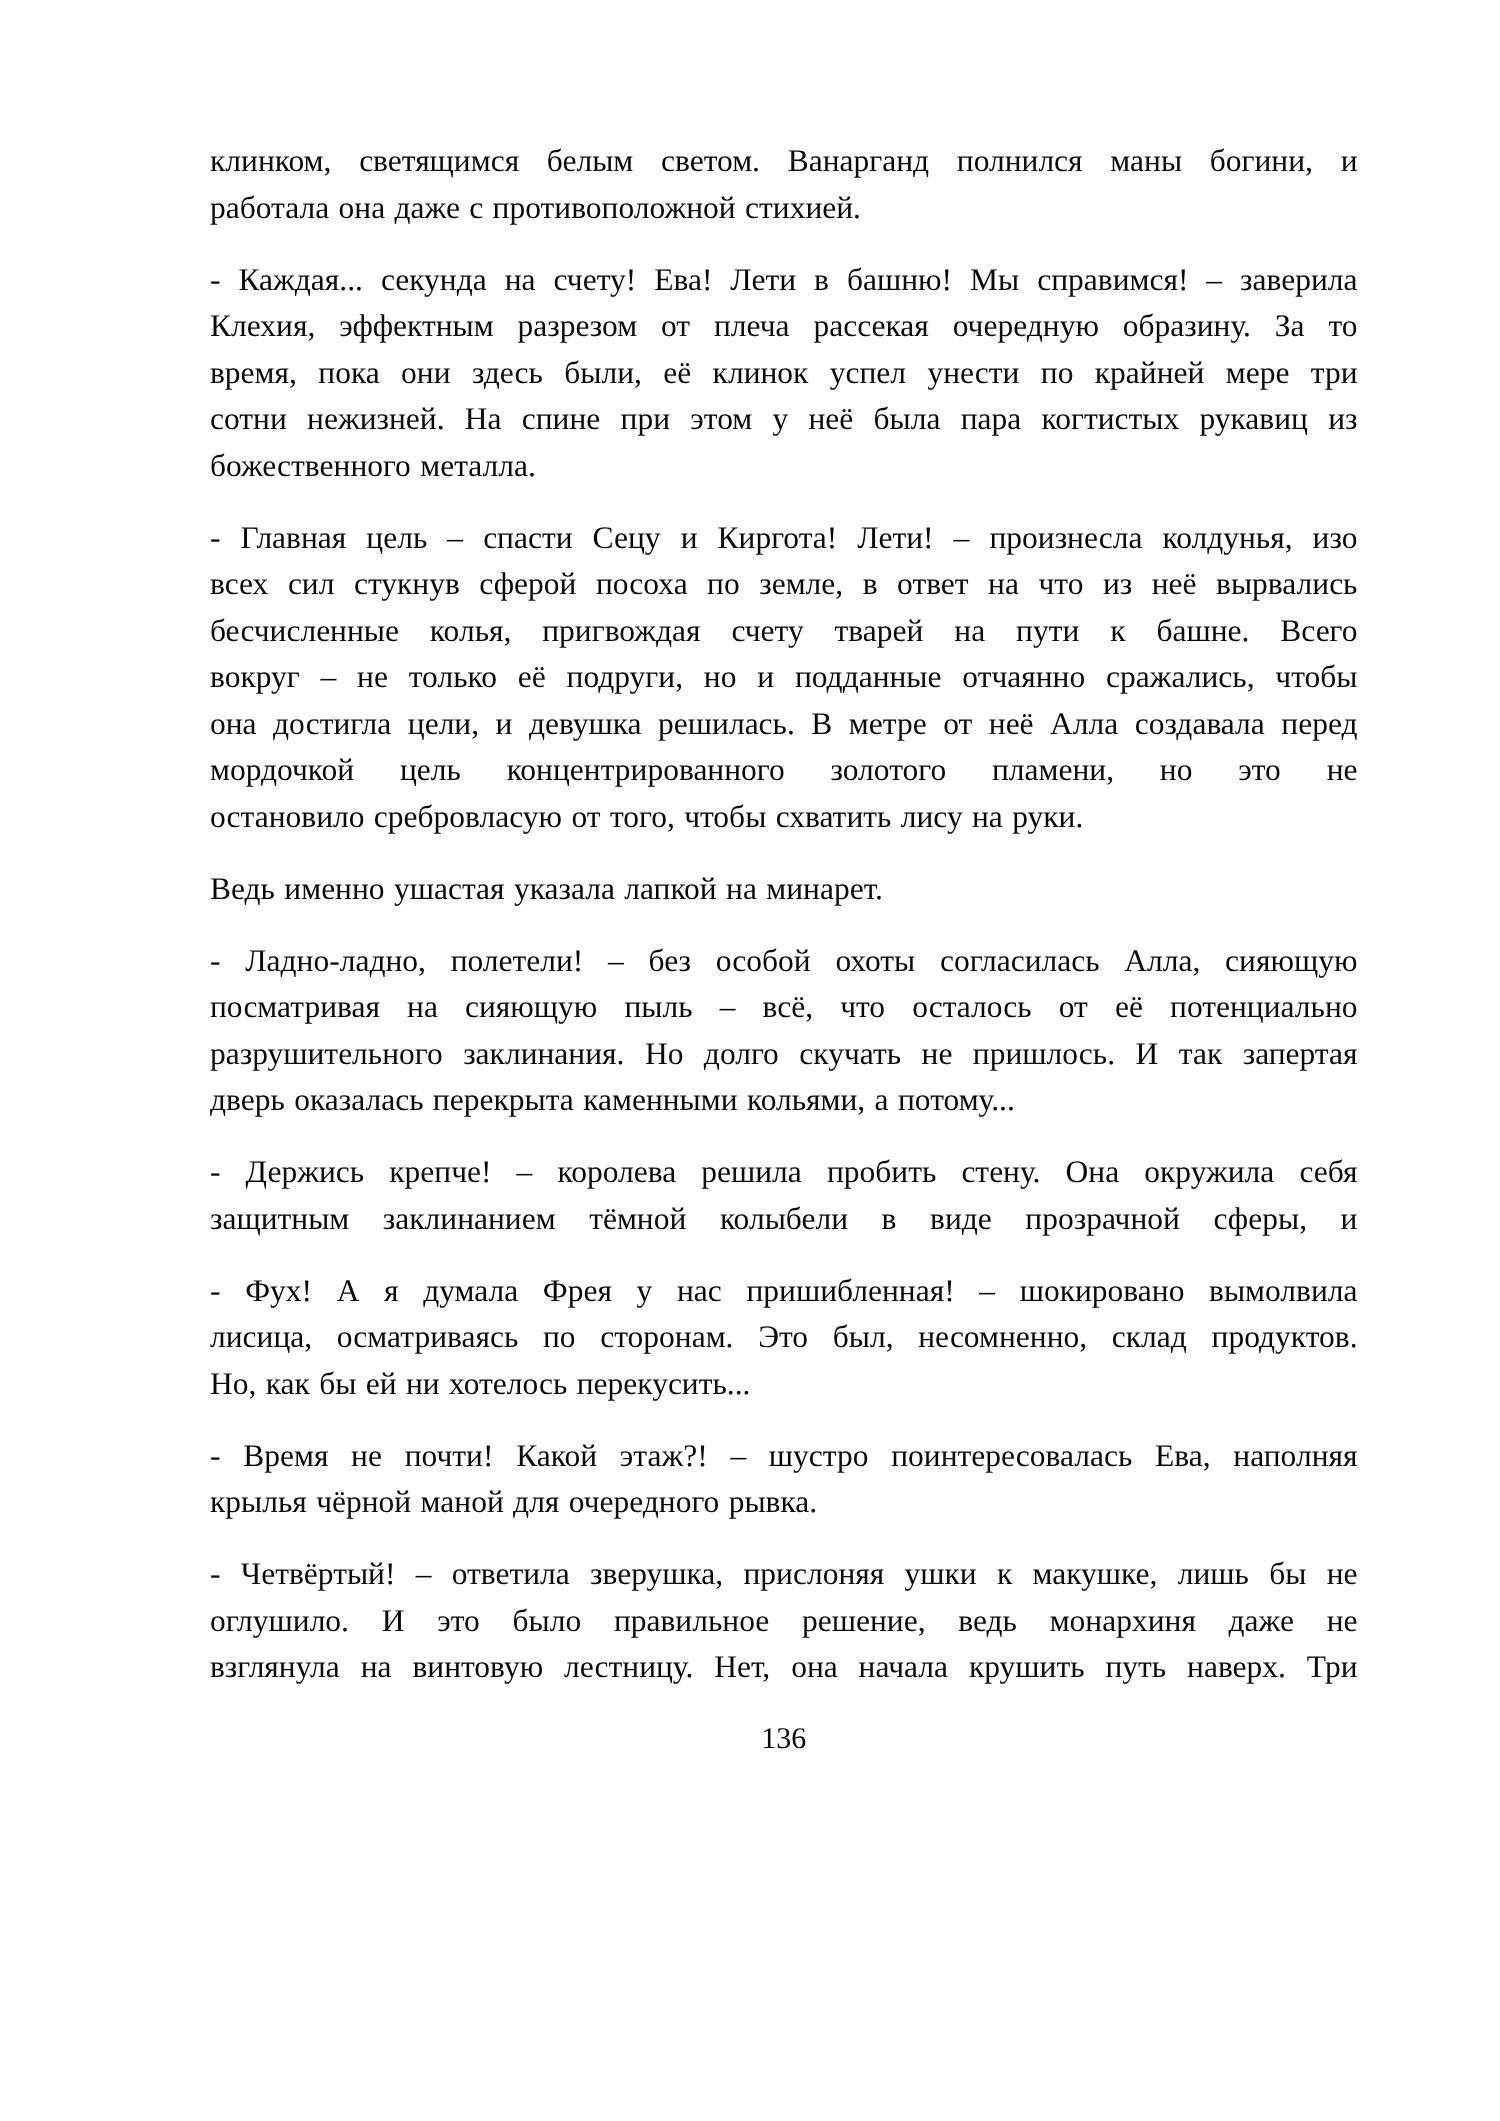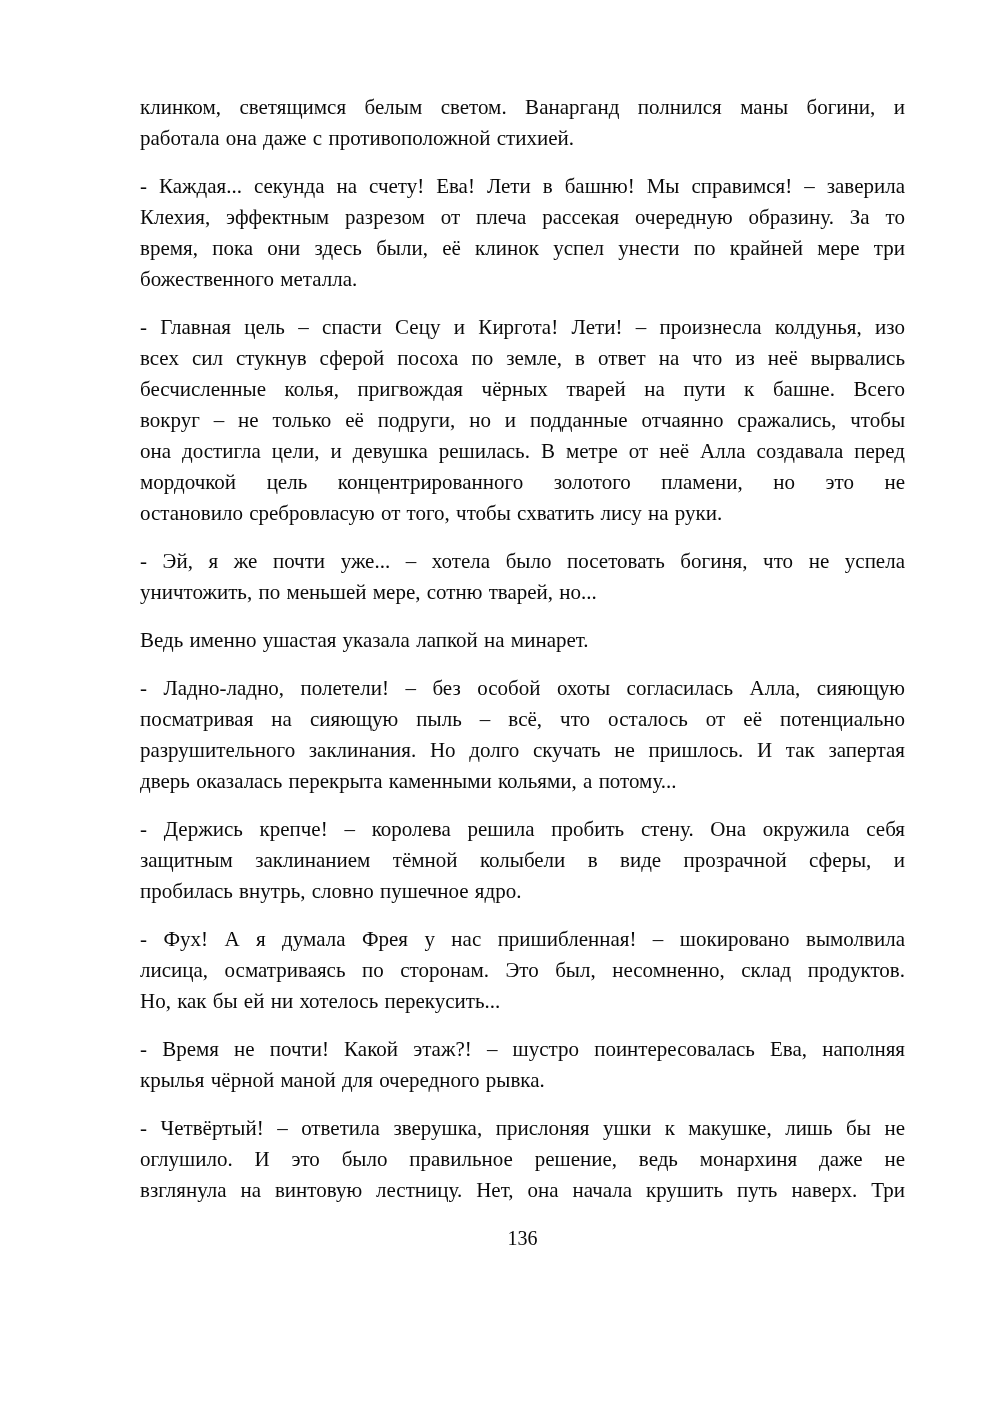--- a/index.html
+++ b/index.html
@@ -48,48 +48,44 @@
 <div class="page">
   <div class="text-block" id="text-block">
       <div class="paragraph">
         <div class="line">клинком, светящимся белым светом. Ванарганд полнился маны богини, и</div>
         <div class="line final">работала она даже с противоположной стихией.</div>
       </div>
       <div class="paragraph">
         <div class="line">- Каждая... секунда на счету! Ева! Лети в башню! Мы справимся! – заверила</div>
         <div class="line">Клехия, эффектным разрезом от плеча рассекая очередную образину. За то</div>
         <div class="line">время, пока они здесь были, её клинок успел унести по крайней мере три</div>
+        <div class="line">сотни нежизней. На спине при этом у неё была пара когтистых рукавиц из</div>
         <div class="line final">божественного металла.</div>
       </div>
       <div class="paragraph">
         <div class="line">- Главная цель – спасти Сецу и Киргота! Лети! – произнесла колдунья, изо</div>
         <div class="line">всех сил стукнув сферой посоха по земле, в ответ на что из неё вырвались</div>
-        <div class="line">бесчисленные колья, пригвождая чёрных тварей на пути к башне. Всего</div>
+        <div class="line">бесчисленные колья, пригвождая счету тварей на пути к башне. Всего</div>
         <div class="line">вокруг – не только её подруги, но и подданные отчаянно сражались, чтобы</div>
         <div class="line">она достигла цели, и девушка решилась. В метре от неё Алла создавала перед</div>
         <div class="line">мордочкой цель концентрированного золотого пламени, но это не</div>
         <div class="line final">остановило сребровласую от того, чтобы схватить лису на руки.</div>
-      </div>
-      <div class="paragraph">
-        <div class="line">- Эй, я же почти уже... – хотела было посетовать богиня, что не успела</div>
-        <div class="line final">уничтожить, по меньшей мере, сотню тварей, но...</div>
       </div>
       <div class="paragraph">
         <div class="line final">Ведь именно ушастая указала лапкой на минарет.</div>
       </div>
       <div class="paragraph">
         <div class="line">- Ладно-ладно, полетели! – без особой охоты согласилась Алла, сияющую</div>
         <div class="line">посматривая на сияющую пыль – всё, что осталось от её потенциально</div>
         <div class="line">разрушительного заклинания. Но долго скучать не пришлось. И так запертая</div>
         <div class="line final">дверь оказалась перекрыта каменными кольями, а потому...</div>
       </div>
       <div class="paragraph">
         <div class="line">- Держись крепче! – королева решила пробить стену. Она окружила себя</div>
         <div class="line">защитным заклинанием тёмной колыбели в виде прозрачной сферы, и</div>
-        <div class="line final">пробилась внутрь, словно пушечное ядро.</div>
       </div>
       <div class="paragraph">
         <div class="line">- Фух! А я думала Фрея у нас пришибленная! – шокировано вымолвила</div>
         <div class="line">лисица, осматриваясь по сторонам. Это был, несомненно, склад продуктов.</div>
         <div class="line final">Но, как бы ей ни хотелось перекусить...</div>
       </div>
       <div class="paragraph">
         <div class="line">- Время не почти! Какой этаж?! – шустро поинтересовалась Ева, наполняя</div>
         <div class="line final">крылья чёрной маной для очередного рывка.</div>
       </div>

